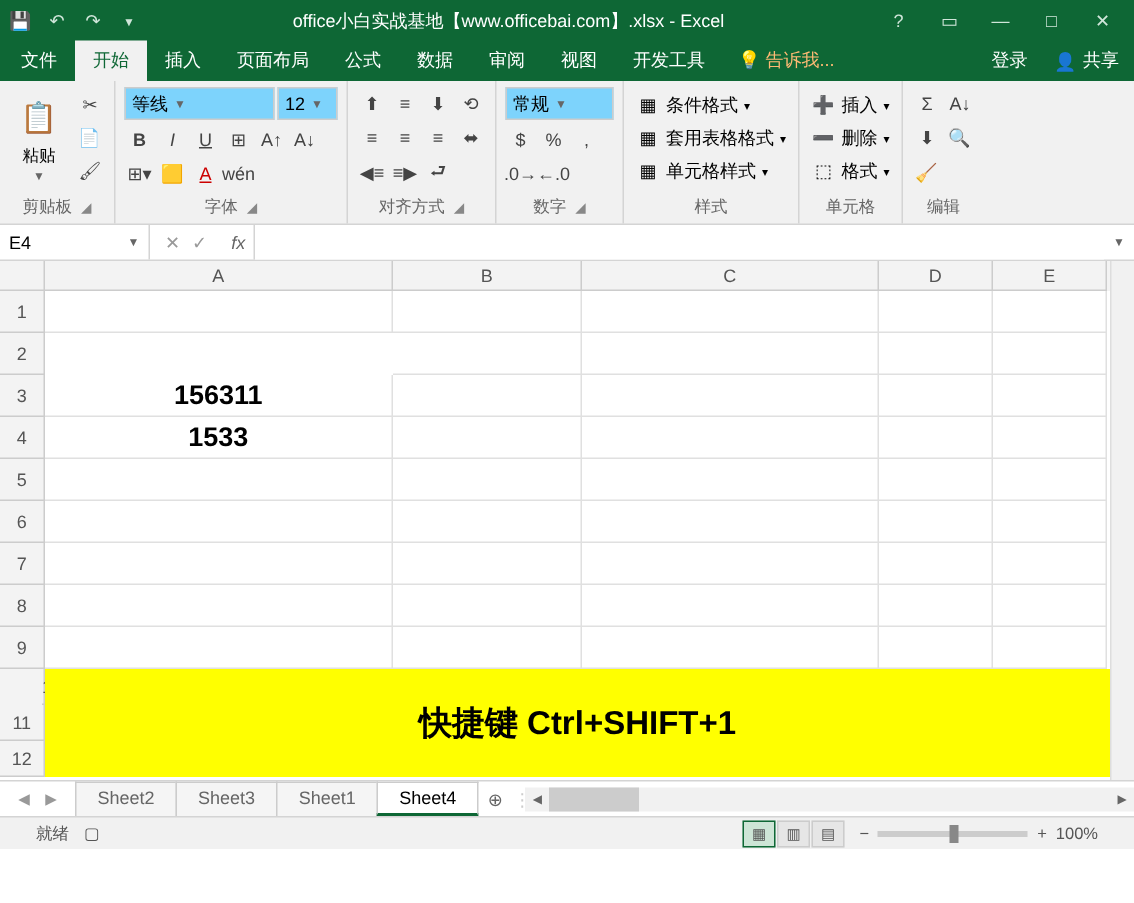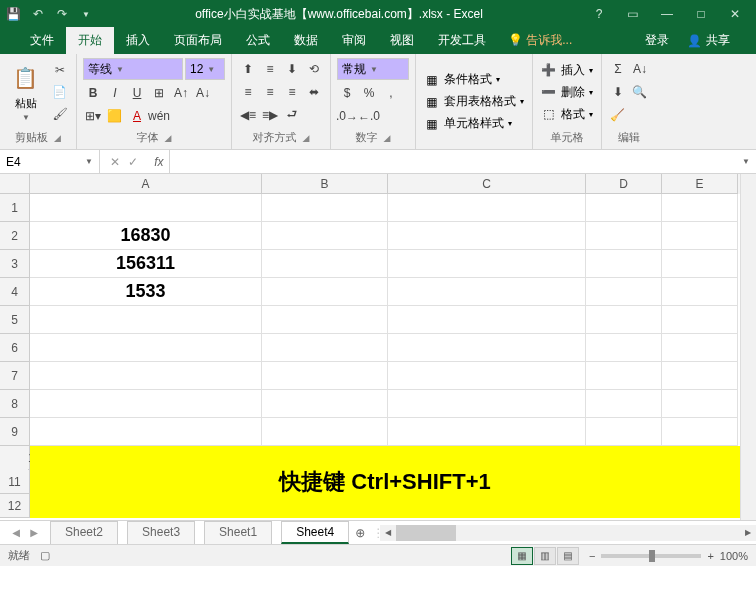--- a/index.html
+++ b/index.html
@@ -3,39 +3,39 @@
 <meta charset="utf-8">
 <style>
 * { margin: 0; padding: 0; box-sizing: border-box; font-family: "Microsoft YaHei", sans-serif; }
 body { width: 756px; height: 602px; background: #fff; overflow: hidden; font-size: 12px; }
 .titlebar { height: 28px; background: #0e6735; color: #d0e6da; display: flex; align-items: center; padding: 0 6px; }
 .titlebar .qat { display: flex; gap: 8px; align-items: center; }
 .titlebar .qat-icon { width: 16px; height: 16px; display: flex; align-items: center; justify-content: center; color: #d0e6da; cursor: pointer; }
 .titlebar .title { flex: 1; text-align: center; font-size: 12px; color: #fff; }
 .titlebar .winctrl { display: flex; gap: 4px; }
 .titlebar .winbtn { width: 30px; height: 20px; display: flex; align-items: center; justify-content: center; color: #d0e6da; cursor: pointer; }
-.tabbar { height: 26px; background: #0e6735; display: flex; align-items: flex-end; padding: 0 18px; color: #fff; }
+.tabbar { height: 26px; background: #0e6735; display: flex; align-items: flex-end; padding: 0 2px; color: #fff; }
 .tab { padding: 5px 12px; font-size: 12px; cursor: pointer; }
 .tab.active { background: #f1f1f1; color: #0e6735; }
 .tabbar .spacer { flex: 1; }
 .tabbar .tellme { color: #fdba74; padding: 5px 10px; }
 .tabbar .login { padding: 5px 10px; }
 .tabbar .share { padding: 5px 8px; display: flex; align-items: center; gap: 4px; }
 .ribbon { background: #f1f1f1; border-bottom: 1px solid #d4d4d4; display: flex; height: 96px; }
 .rgroup { border-right: 1px solid #d4d4d4; padding: 2px 6px; display: flex; flex-direction: column; }
 .rgroup .body { flex: 1; display: flex; align-items: center; gap: 4px; }
 .rgroup .label { text-align: center; font-size: 11px; color: #666; padding: 2px 0; display: flex; justify-content: center; align-items: center; gap: 6px; }
 .rgroup .label .dlg { font-size: 9px; color: #888; cursor: pointer; }
 .bigbtn { display: flex; flex-direction: column; align-items: center; gap: 2px; padding: 2px 4px; cursor: pointer; }
 .bigbtn .ico { width: 32px; height: 32px; display: flex; align-items: center; justify-content: center; font-size: 20px; }
 .bigbtn .lbl { font-size: 11px; }
 .vcol { display: flex; flex-direction: column; gap: 2px; }
 .hrow { display: flex; align-items: center; gap: 2px; }
 .smbtn { width: 20px; height: 20px; display: flex; align-items: center; justify-content: center; cursor: pointer; font-size: 12px; color: #444; border: 1px solid transparent; }
-.combo { height: 22px; border: 1px solid #ccc; background: #c4b5fd; display: flex; align-items: center; padding: 0 4px; font-size: 12px; }
+.combo { height: 22px; border: 1px solid #ccc; background: #7dd3fc; display: flex; align-items: center; padding: 0 4px; font-size: 12px; }
 .combo .dd { margin-left: 4px; font-size: 8px; color: #666; }
 .menuitem { display: flex; align-items: center; gap: 4px; padding: 1px 2px; cursor: pointer; font-size: 12px; }
 .menuitem .ico { width: 16px; height: 16px; display: flex; align-items: center; justify-content: center; }
 .namebox-row { height: 24px; border-bottom: 1px solid #d4d4d4; display: flex; align-items: center; background: #fff; }
 .namebox { width: 100px; border-right: 1px solid #d4d4d4; padding: 0 6px; display: flex; align-items: center; height: 100%; font-size: 12px; }
 .namebox .dd { margin-left: auto; font-size: 8px; color: #666; }
 .fx-btns { display: flex; gap: 8px; padding: 0 10px; color: #999; }
 .fx-label { font-style: italic; color: #666; padding: 0 6px; border-right: 1px solid #d4d4d4; height: 100%; display: flex; align-items: center; }
 .formula-input { flex: 1; height: 100%; border: none; outline: none; padding: 0 6px; font-size: 12px; }
 .grid-area { position: relative; height: 346px; overflow: hidden; }
@@ -44,28 +44,28 @@
 .colhdr { border-right: 1px solid #ccc; border-bottom: 1px solid #ccc; text-align: center; font-size: 12px; line-height: 20px; color: #555; }
 .rowhdrs { position: absolute; top: 20px; left: 0; width: 30px; background: #f3f3f3; }
 .rowhdr { border-right: 1px solid #ccc; border-bottom: 1px solid #ccc; text-align: center; font-size: 12px; color: #555; }
 .cells { position: absolute; top: 20px; left: 30px; right: 16px; bottom: 0; }
 .cell { position: absolute; border-right: 1px solid #e0e0e0; border-bottom: 1px solid #e0e0e0; font-size: 18px; font-weight: bold; text-align: center; display: flex; align-items: center; justify-content: center; }
 .banner { position: absolute; background: #ffff00; display: flex; align-items: center; justify-content: center; font-size: 22px; font-weight: bold; }
 .vscroll { position: absolute; top: 0; right: 0; width: 16px; bottom: 0; background: #f1f1f1; border-left: 1px solid #ddd; }
 .sheetbar { height: 24px; background: #fff; border-top: 1px solid #d4d4d4; display: flex; align-items: center; }
 .sheetnav { display: flex; gap: 2px; padding: 0 8px; }
 .sheetnav .nb { width: 16px; height: 16px; display: flex; align-items: center; justify-content: center; color: #999; cursor: pointer; font-size: 10px; }
-.sheettabs { display: flex; gap: 10px; }
+.sheettabs { display: flex; }
 .sheettab { padding: 3px 14px; border: 1px solid #ccc; border-bottom: none; background: #fff; font-size: 12px; cursor: pointer; margin-right: -1px; }
 .sheettab.active { background: #fff; border-bottom: 2px solid #0e6735; font-weight: normal; }
 .sheettab.inactive { background: #f5f5f5; color: #666; }
 .newsheet { width: 24px; display: flex; align-items: center; justify-content: center; color: #666; cursor: pointer; }
 .sheetbar .dragsep { width: 8px; color: #ccc; text-align: center; }
 .hscroll { flex: 1; height: 16px; background: #f1f1f1; }
-.statusbar { height: 22px; background: #f1f1f1; border-top: 1px solid #d4d4d4; display: flex; align-items: center; padding: 0 8px; font-size: 11px; color: #555; }
+.statusbar { height: 22px; background: #f1f1f1; border-top: 1px solid #d4d4d4; display: flex; align-items: center; padding: 0 24px; font-size: 11px; color: #555; }
 .statusbar .spacer { flex: 1; }
 .viewbtns { display: flex; gap: 1px; margin: 0 10px; }
 .viewbtn { width: 22px; height: 18px; background: #e6e6e6; border: 1px solid #ccc; cursor: pointer; display: flex; align-items: center; justify-content: center; font-size: 10px; }
 .viewbtn.active { background: #cde5d6; border-color: #0e6735; }
 .zoom { display: flex; align-items: center; gap: 6px; }
 .zoom .slider { width: 100px; height: 4px; background: #ccc; position: relative; }
 .zoom .slider .thumb { position: absolute; left: 48px; top: -4px; width: 6px; height: 12px; background: #888; }
 </style>
 </head>
 <body>
@@ -234,20 +234,23 @@
             <span>套用表格格式</span>
             <span style="font-size:8px">▾</span>
           </div>
         <div class="menuitem">
             <span class="ico">▦</span>
             <span>单元格样式</span>
             <span style="font-size:8px">▾</span>
           </div>
       </div>
     </div>
+    <div class="label">
+        <span>样式</span>
+      </div>
   </div>
 
   <div class="rgroup">
     <div class="body">
       <div class="vcol" style="gap:3px">
         <div class="menuitem">
             <span class="ico">➕</span>
             <span>插入</span>
             <span style="font-size:8px">▾</span>
           </div>
@@ -326,21 +329,20 @@
       <div class="rowhdr" style="height: 24px; line-height: 24px; margin-left: 28px;">10</div>
       <div class="rowhdr" style="height: 24px; line-height: 24px;">11</div>
       <div class="rowhdr" style="height: 24px; line-height: 24px;">12</div>
     </div>
   <div class="cells" id="cells">
       <div class="cell" style="left: 0px; top: 0px; width: 232px; height: 28px;"></div>
       <div class="cell" style="left: 232px; top: 0px; width: 126px; height: 28px;"></div>
       <div class="cell" style="left: 358px; top: 0px; width: 198px; height: 28px;"></div>
       <div class="cell" style="left: 556px; top: 0px; width: 76px; height: 28px;"></div>
       <div class="cell" style="left: 632px; top: 0px; width: 76px; height: 28px;"></div>
-      <div class="cell" style="left: 0px; top: 28px; width: 232px; height: 28px;">16830</div>
       <div class="cell" style="left: 232px; top: 28px; width: 126px; height: 28px;"></div>
       <div class="cell" style="left: 358px; top: 28px; width: 198px; height: 28px;"></div>
       <div class="cell" style="left: 556px; top: 28px; width: 76px; height: 28px;"></div>
       <div class="cell" style="left: 632px; top: 28px; width: 76px; height: 28px;"></div>
       <div class="cell" style="left: 0px; top: 56px; width: 232px; height: 28px;">156311</div>
       <div class="cell" style="left: 232px; top: 56px; width: 126px; height: 28px;"></div>
       <div class="cell" style="left: 358px; top: 56px; width: 198px; height: 28px;"></div>
       <div class="cell" style="left: 556px; top: 56px; width: 76px; height: 28px;"></div>
       <div class="cell" style="left: 632px; top: 56px; width: 76px; height: 28px;"></div>
       <div class="cell" style="left: 0px; top: 84px; width: 232px; height: 28px;">1533</div>

